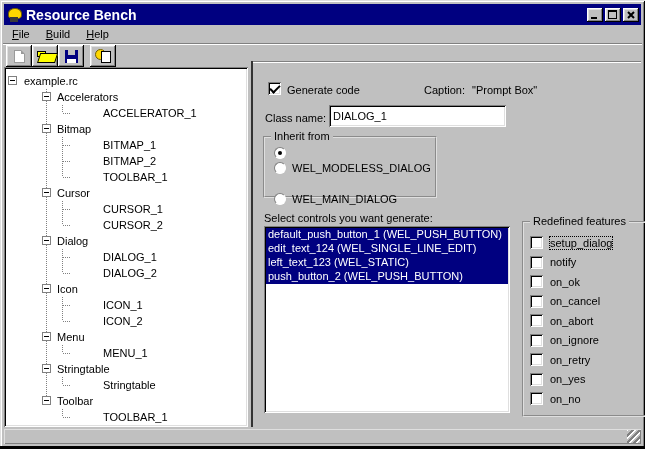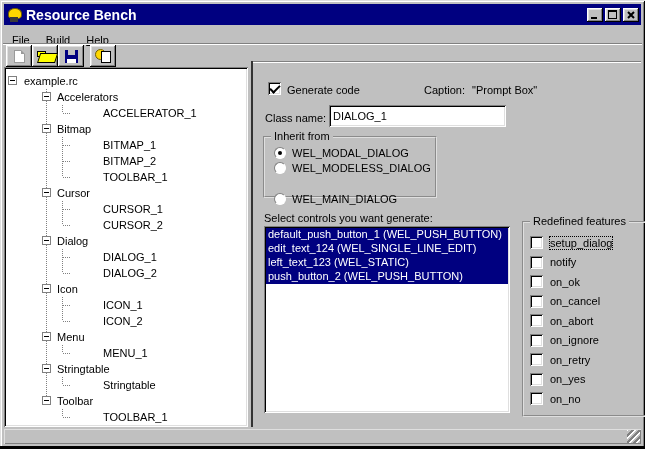--- a/index.html
+++ b/index.html
@@ -20,21 +20,21 @@
   .app-icon::after{content:"";position:absolute;left:4px;top:10px;width:8px;height:5px;background:#3a3a3a;}
   .title-text{color:#fff;font-weight:bold;font-size:14px;margin-left:4px;flex:1;white-space:nowrap;}
   .cap-btns{display:flex;margin-right:2px;}
   .cap-btn{position:relative;width:16px;height:14px;margin-left:2px;background:#c0c0c0;
     box-shadow:inset -1px -1px 0 #000,inset 1px 1px 0 #fff,inset -2px -2px 0 #808080,inset 2px 2px 0 #dfdfdf;}
   .glyph-min{position:absolute;left:4px;bottom:3px;width:6px;height:2px;background:#000;}
   .glyph-max{position:absolute;left:3px;top:2px;width:9px;height:9px;border:1px solid #000;border-top:2px solid #000;}
   .glyph-close{position:absolute;left:4px;top:3px;}
 
   
-  .menubar{position:absolute;left:4px;top:26px;height:29px;display:flex;align-items:center;}
+  .menubar{position:absolute;left:4px;top:26px;height:29px;display:flex;}
   .menu-item{padding:2px 8px 3px 8px;cursor:default;}
   .menu-sep{position:absolute;left:3px;top:43px;width:639px;height:0;border-top:1px solid #808080;border-bottom:1px solid #fff;}
 
   
   .tool-btn{position:absolute;top:45px;width:26px;height:22px;background:#c0c0c0;
     box-shadow:inset -1px -1px 0 #000,inset 1px 1px 0 #fff,inset -2px -2px 0 #808080,inset 2px 2px 0 #dfdfdf;
     display:flex;align-items:center;justify-content:center;}
   .tb-new{left:6px;} .tb-open{left:32px;} .tb-save{left:58px;} .tb-gen{left:90px;}
   .ico-new{position:relative;width:11px;height:13px;background:#fff;border:1px solid #9a9a9a;}
   .ico-new::after{content:"";position:absolute;right:-1px;top:-1px;border-style:solid;border-width:0 4px 4px 0;border-color:#c0c0c0 #c0c0c0 #9a9a9a #9a9a9a;}
@@ -231,21 +231,20 @@
   <span class="slabel" style="left:424px;top:84px;">Caption:</span>
   <span class="slabel" style="left:472px;top:84px;">"Prompt Box"</span>
 
   <span class="slabel" style="left:265px;top:112px;">Class name:</span>
   <input class="edit" style="left: 329px; top: 105px; width: 177px; height: 22px;" value="DIALOG_1">
 
   <div class="groupbox" style="left:263px;top:136px;width:174px;height:62px;">
     <span class="legend">Inherit from</span>
     <div class="radio-row" style="top:8px;">
         <span class="radio sel"></span>
-        <span class="rlbl">WEL_MODAL_DIALOG</span>
       </div>
     <div class="radio-row" style="top:23px;">
         <span class="radio"></span>
         <span class="rlbl">WEL_MODELESS_DIALOG</span>
       </div>
     <div class="radio-row" style="top:54px;">
         <span class="radio"></span>
         <span class="rlbl">WEL_MAIN_DIALOG</span>
       </div>
   </div>

